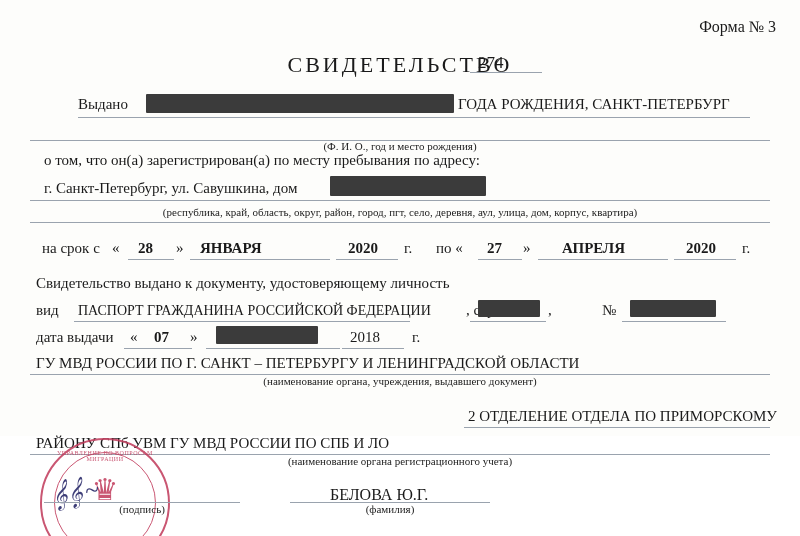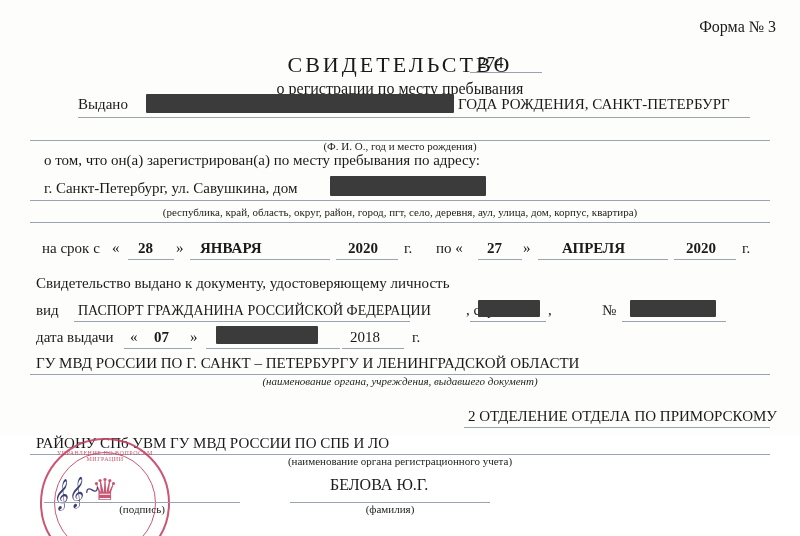--- a/index.html
+++ b/index.html
@@ -111,35 +111,34 @@
     left: 52px; top: 478px;
     font-family: "Liberation Serif", serif;
     font-size: 26px;
     font-style: italic;
     color: #2a2a6a;
     transform: rotate(-8deg);
     opacity: .9;
   }
   .fam-name {
     position: absolute;
-    top: 476px; left: 330px;
+    top: 486px; left: 330px;
     font-size: 16px;
   }
 </style>
 </head>
 <body>
 
 <div class="page">
 
   <div class="form-no">Форма № 3</div>
 
   <div class="title">СВИДЕТЕЛЬСТВО</div>
   <div class="title-num">274</div>
   <div class="rule" style="left:470px; top:72px; width:72px;"></div>
-  <div class="subtitle">о регистрации по месту пребывания</div>
 
   <div class="abs lbl" style="left:78px; top:96px;">Выдано</div>
   <div class="redact" style="left:146px; top:94px; width:308px; height:19px;"></div>
   <div class="abs lbl" style="left:458px; top:96px;">ГОДА РОЖДЕНИЯ, САНКТ-ПЕТЕРБУРГ</div>
   <div class="rule" style="left:78px; top:117px; width:672px;"></div>
 
   <div class="rule" style="left:30px; top:140px; width:740px;"></div>
   <div class="small-note" style="left:230px; top:140px; width:340px;">(Ф. И. О., год и место рождения)</div>
 
   <div class="abs lbl" style="left:44px; top:152px;">о том, что он(а) зарегистрирован(а) по месту пребывания по адресу:</div>
@@ -195,21 +194,21 @@
   <div class="abs lbl" style="left:190px; top:329px;">»</div>
   <div class="rule" style="left:124px; top:348px; width:68px;"></div>
   <div class="redact" style="left:216px; top:326px; width:102px; height:18px;"></div>
   <div class="rule" style="left:206px; top:348px; width:134px;"></div>
   <div class="abs lbl" style="left:350px; top:329px;">2018</div>
   <div class="rule" style="left:342px; top:348px; width:62px;"></div>
   <div class="abs lbl" style="left:412px; top:329px;">г.</div>
 
   <div class="abs" style="left:36px; top:355px; font-size:15px;">ГУ  МВД  РОССИИ  ПО  Г. САНКТ – ПЕТЕРБУРГУ  И  ЛЕНИНГРАДСКОЙ ОБЛАСТИ</div>
   <div class="rule" style="left:30px; top:374px; width:740px;"></div>
-  <div class="small-note" style="left:170px; top:375px; width:460px;font-style:italic;">(наименование органа, учреждения, выдавшего документ)</div>
+  <div class="small-note" style="left:170px; top:375px; width:460px;">(наименование органа, учреждения, выдавшего документ)</div>
 
   <div class="abs lbl" style="left:468px; top:408px;">2 ОТДЕЛЕНИЕ ОТДЕЛА  ПО ПРИМОРСКОМУ</div>
   <div class="rule" style="left:464px; top:427px; width:306px;"></div>
   <div class="abs lbl" style="left:36px; top:435px;">РАЙОНУ СПб УВМ  ГУ  МВД  РОССИИ  ПО СПБ  И  ЛО</div>
   <div class="rule" style="left:30px; top:454px; width:740px;"></div>
   <div class="small-note" style="left:200px; top:455px; width:400px;">(наименование органа регистрационного учета)</div>
 
   <div class="stamp">
     <div class="stamp-inner"></div>
     <div class="stamp-text-top">УПРАВЛЕНИЕ ПО ВОПРОСАМ МИГРАЦИИ</div>

